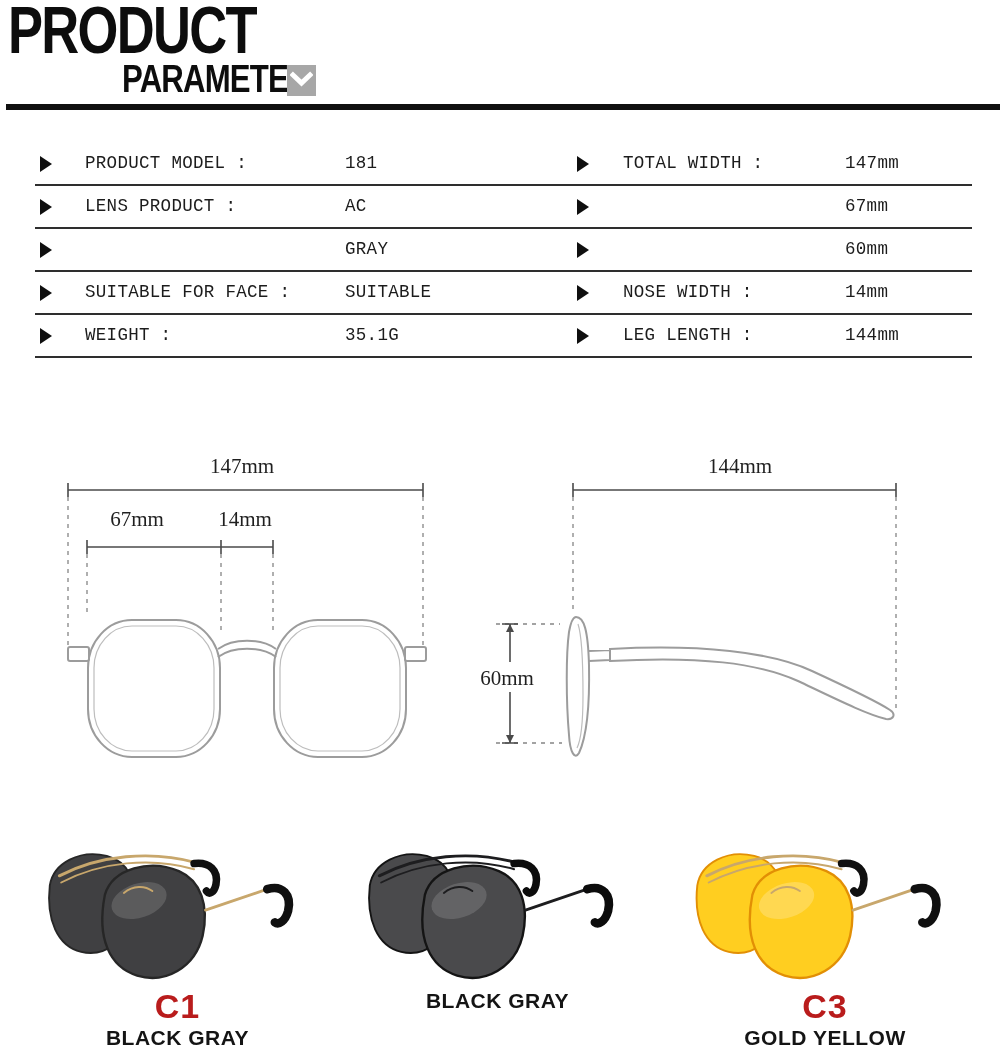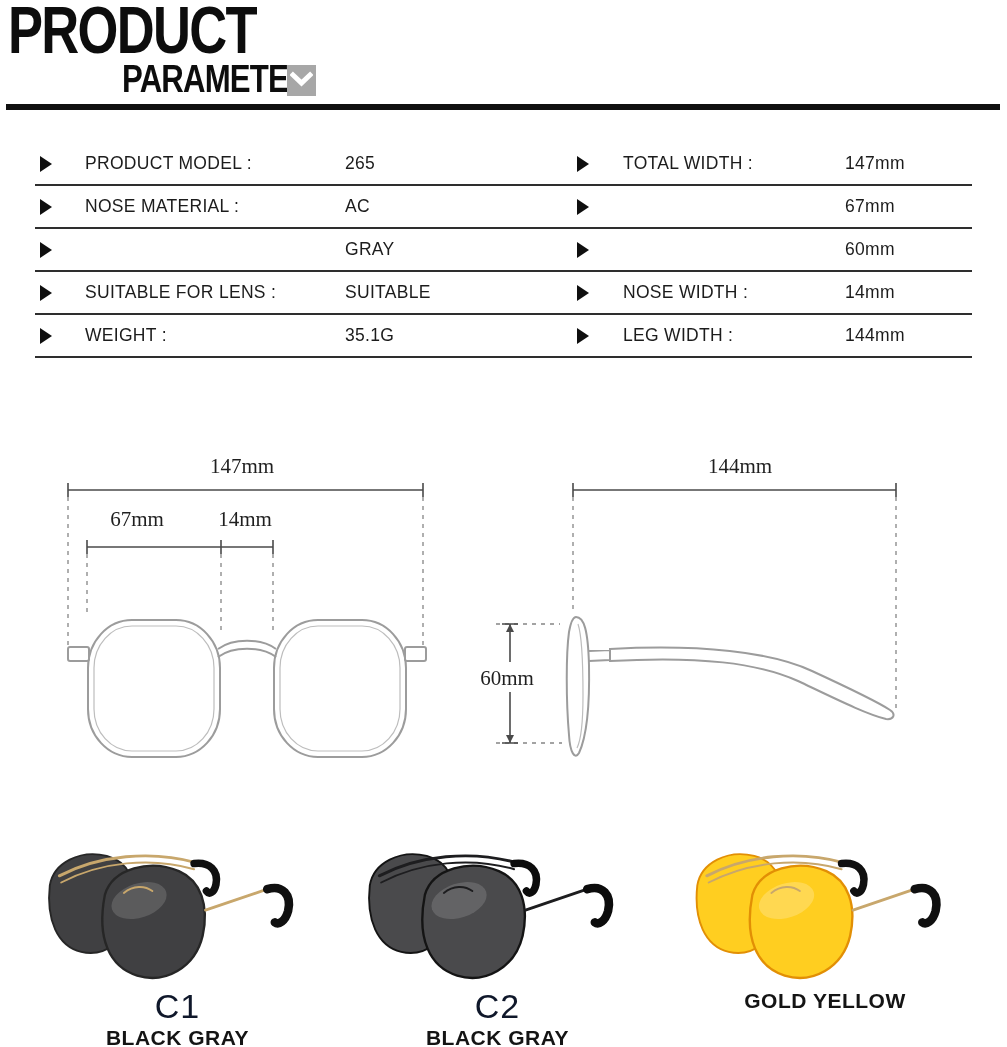--- a/index.html
+++ b/index.html
@@ -14,38 +14,38 @@
              letter-spacing:-1px;transform:scale(.82,1.0);transform-origin:left top;
              color:#0d0d0d;white-space:nowrap;}
   .hdr-iconbox{position:absolute;left:287px;top:65px;width:29px;height:31px;background:#a7a7a7;}
   .hdr-iconbox svg{position:absolute;left:3px;top:6px;}
   .hdr-rule{position:absolute;left:6px;top:104px;width:994px;height:6px;background:#101010;}
 
   
   .spec{position:absolute;left:35px;top:143px;width:937px;}
   .spec-row{position:relative;height:41px;border-bottom:2px solid #2e2e2e;}
   .cellpart{position:absolute;top:0;height:41px;line-height:41px;font-size:17.5px;
-            letter-spacing:.3px;color:#1c1c1c;white-space:nowrap;}
+            letter-spacing:.3px;color:#1c1c1c;white-space:nowrap;font-family:Liberation Mono, monospace;}
   .arrow{position:absolute;top:13px;width:0;height:0;
          border-left:12px solid #0f0f0f;border-top:8px solid transparent;border-bottom:8px solid transparent;}
   .a-l{left:5px;} .lbl-l{left:50px;} .val-l{left:310px;}
   .a-r{left:542px;} .lbl-r{left:588px;} .val-r{left:810px;}
 
   
   .diagram{position:absolute;left:0;top:440px;}
   .dim-text{font-family:"Liberation Serif","DejaVu Serif",serif;font-size:21px;fill:#1f1f1f;}
   .mline{stroke:#4a4a4a;stroke-width:1.6;fill:none;}
   .dash{stroke:#858585;stroke-width:1.3;stroke-dasharray:4 5;fill:none;}
   .glass{stroke:#9c9c9c;stroke-width:2;fill:#ffffff;}
   .glass-thin{stroke:#bdbdbd;stroke-width:1.2;fill:none;}
 
   
   .tile{position:absolute;top:836px;text-align:center;}
   .tile svg{display:block;}
-  .code{font-size:34px;font-weight:400;letter-spacing:1px;color:#0f172a;line-height:34px;margin-top:3px;}
+  .code{font-size:34px;font-weight:700;letter-spacing:1px;color:#b91c1c;line-height:34px;margin-top:3px;}
   .cname{font-size:21px;font-weight:700;letter-spacing:.5px;color:#141414;line-height:24px;margin-top:3px;}
   .t-bar{fill:none;stroke-width:3;stroke-linecap:round;}
   .t-bar2{fill:none;stroke-width:2;stroke-linecap:round;}
   .t-temple{fill:none;stroke-width:3;stroke-linecap:round;}
   .t-tip{fill:none;stroke-width:8;stroke-linecap:round;}
   .t-tip2{fill:none;stroke-width:9;stroke-linecap:round;}
 </style>
 </head>
 <body>
 
@@ -57,52 +57,52 @@
     <svg width="23" height="18" viewBox="0 0 23 18">
       <polyline points="3,4 11.5,12 20,4" fill="none" stroke="#ffffff" stroke-width="5" stroke-linecap="square"></polyline>
     </svg>
   </div>
   <div class="hdr-rule"></div>
 
   <div class="spec">
     <div class="spec-row">
       <span class="arrow a-l"></span>
       <span class="cellpart lbl-l">PRODUCT MODEL :</span>
-      <span class="cellpart val-l">265</span>
+      <span class="cellpart val-l">181</span>
       <span class="arrow a-r"></span>
       <span class="cellpart lbl-r">TOTAL WIDTH :</span>
       <span class="cellpart val-r">147mm</span>
     </div>
     <div class="spec-row">
       <span class="arrow a-l"></span>
-      <span class="cellpart lbl-l">NOSE MATERIAL :</span>
+      <span class="cellpart lbl-l">LENS PRODUCT :</span>
       <span class="cellpart val-l">AC</span>
       <span class="arrow a-r"></span>
       <span class="cellpart val-r">67mm</span>
     </div>
     <div class="spec-row">
       <span class="arrow a-l"></span>
       <span class="cellpart val-l">GRAY</span>
       <span class="arrow a-r"></span>
       <span class="cellpart val-r">60mm</span>
     </div>
     <div class="spec-row">
       <span class="arrow a-l"></span>
-      <span class="cellpart lbl-l">SUITABLE FOR LENS :</span>
+      <span class="cellpart lbl-l">SUITABLE FOR FACE :</span>
       <span class="cellpart val-l">SUITABLE</span>
       <span class="arrow a-r"></span>
       <span class="cellpart lbl-r">NOSE WIDTH :</span>
       <span class="cellpart val-r">14mm</span>
     </div>
     <div class="spec-row">
       <span class="arrow a-l"></span>
       <span class="cellpart lbl-l">WEIGHT :</span>
       <span class="cellpart val-l">35.1G</span>
       <span class="arrow a-r"></span>
-      <span class="cellpart lbl-r">LEG WIDTH :</span>
+      <span class="cellpart lbl-r">LEG LENGTH :</span>
       <span class="cellpart val-r">144mm</span>
     </div>
   </div>
 
   <svg class="diagram" width="1007" height="370" viewBox="0 0 1007 370">
 
     <text class="dim-text" x="242" y="33" text-anchor="middle">147mm</text>
     <path class="mline" d="M68,50 L423,50"></path>
     <path class="mline" d="M68,43 L68,57 M423,43 L423,57"></path>
     <path class="dash" d="M68,57 L68,206"></path>
@@ -166,32 +166,32 @@
       <path stroke-width="2" d="M18,52 C22,28 50,14 78,21 C101,27 111,48 106,78 C101,110 76,128 51,122 C26,116 14,88 18,52 Z" fill="#4a4a4c" stroke="#141414"></path>
       <path stroke-width="2.5" d="M76,62 C84,34 124,24 154,37 C177,47 186,73 179,105 C171,139 139,156 110,147 C81,138 67,108 76,62 Z" fill="#4a4a4c" stroke="#141414"></path>
       <ellipse cx="112" cy="68" rx="30" ry="18" fill="#ffffff" opacity="0.14" transform="rotate(-18 112 68)"></ellipse>
       <path class="t-bar" d="M28,42 C70,20 125,15 172,28" stroke="#1d1d1f"></path>
       <path class="t-bar2" d="M30,49 C72,27 125,22 170,35" stroke="#1d1d1f"></path>
       <path class="t-bar2" d="M96,60 C106,52 118,52 126,58" stroke="#1d1d1f"></path>
       <path class="t-temple" d="M182,78 L250,55" stroke="#1d1d1f"></path>
       <path class="t-tip" d="M170,29 C186,27 196,36 193,51 C191,60 186,62 183,58" stroke="#0c0c0c"></path>
       <path class="t-tip2" d="M247,56 C263,51 273,62 269,79 C266,90 259,94 255,91" stroke="#0c0c0c"></path>
     </svg>
-    <div class="code">C2</div>
     <div class="cname">BLACK GRAY</div>
   </div>
 
   <div class="tile" style="left:665px;width:320px;">
     <svg width="320" height="150" viewBox="0 0 305 158">
       <path stroke-width="2" d="M18,52 C22,28 50,14 78,21 C101,27 111,48 106,78 C101,110 76,128 51,122 C26,116 14,88 18,52 Z" fill="#ffce20" stroke="#e28f05"></path>
       <path stroke-width="2.5" d="M76,62 C84,34 124,24 154,37 C177,47 186,73 179,105 C171,139 139,156 110,147 C81,138 67,108 76,62 Z" fill="#ffce20" stroke="#e28f05"></path>
       <ellipse cx="112" cy="68" rx="30" ry="18" fill="#ffffff" opacity="0.22" transform="rotate(-18 112 68)"></ellipse>
       <path class="t-bar" d="M28,42 C70,20 125,15 172,28" stroke="#c8a76c"></path>
       <path class="t-bar2" d="M30,49 C72,27 125,22 170,35" stroke="#c8a76c"></path>
       <path class="t-bar2" d="M96,60 C106,52 118,52 126,58" stroke="#c8a76c"></path>
       <path class="t-temple" d="M182,78 L250,55" stroke="#c8a76c"></path>
       <path class="t-tip" d="M170,29 C186,27 196,36 193,51 C191,60 186,62 183,58" stroke="#101010"></path>
       <path class="t-tip2" d="M247,56 C263,51 273,62 269,79 C266,90 259,94 255,91" stroke="#101010"></path>
     </svg>
+    <div class="code">C3</div>
     <div class="cname">GOLD YELLOW</div>
   </div>
 
 </div>
 
 </body></html>

